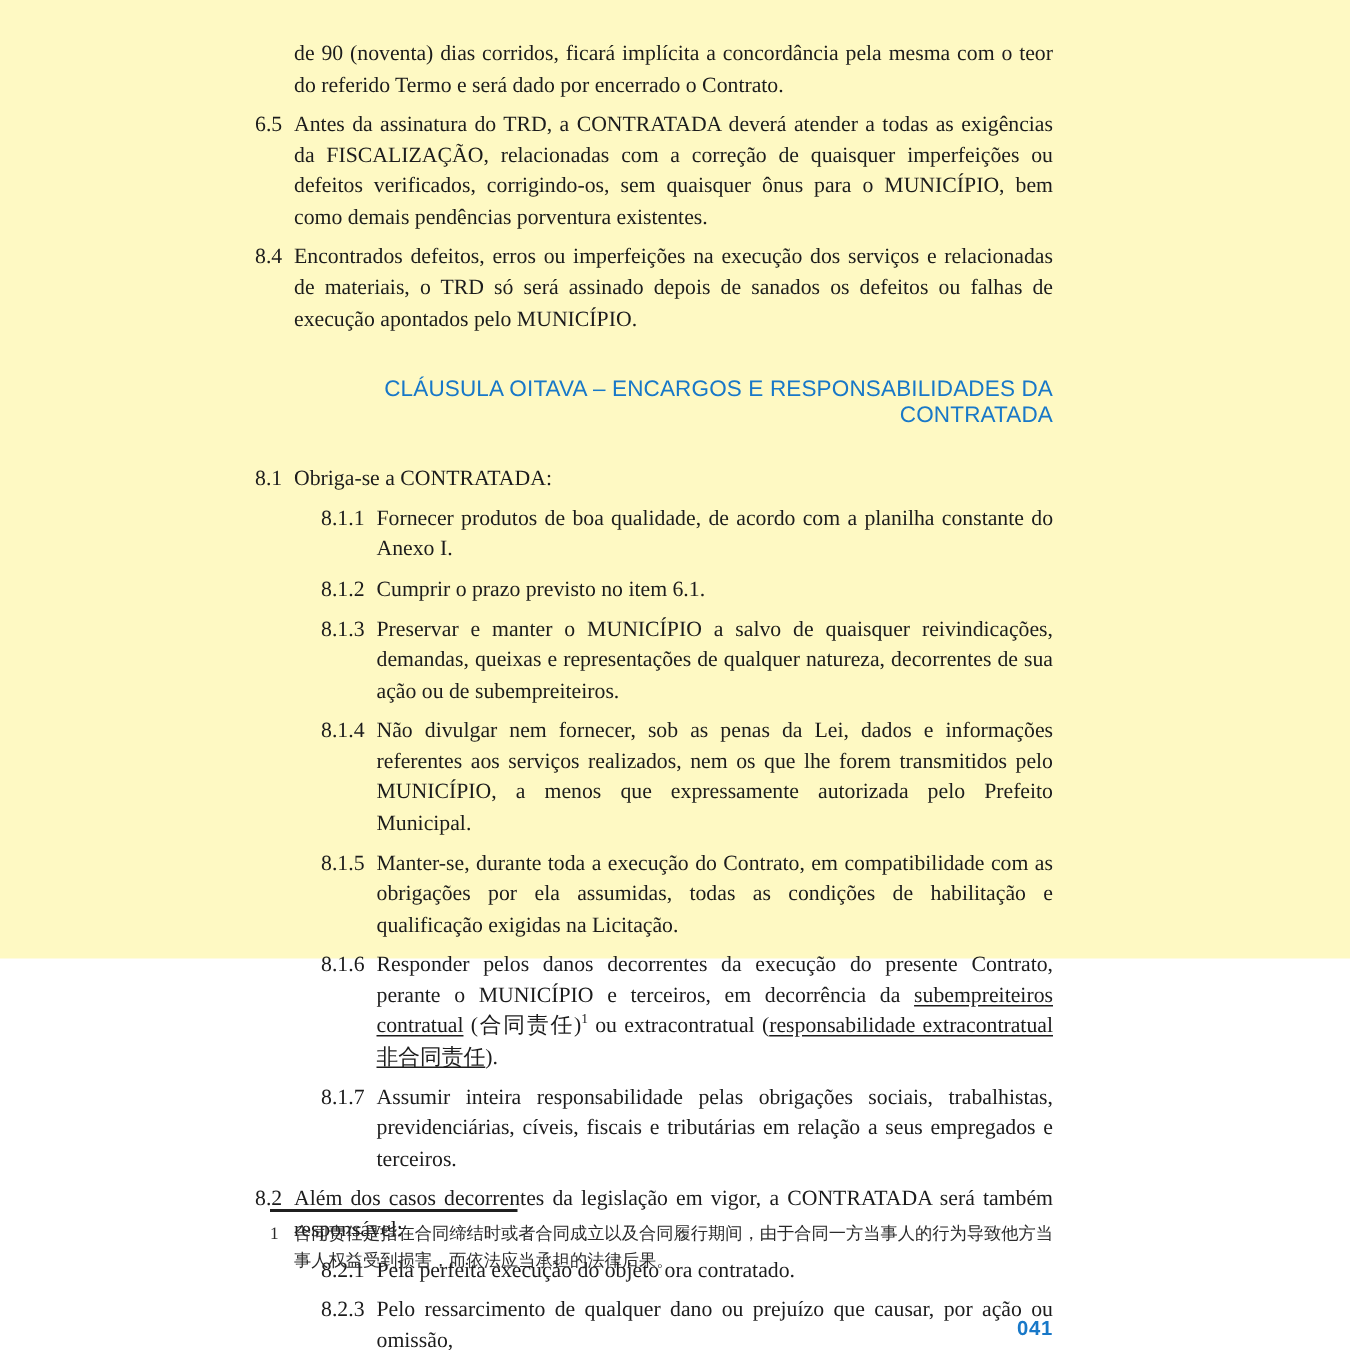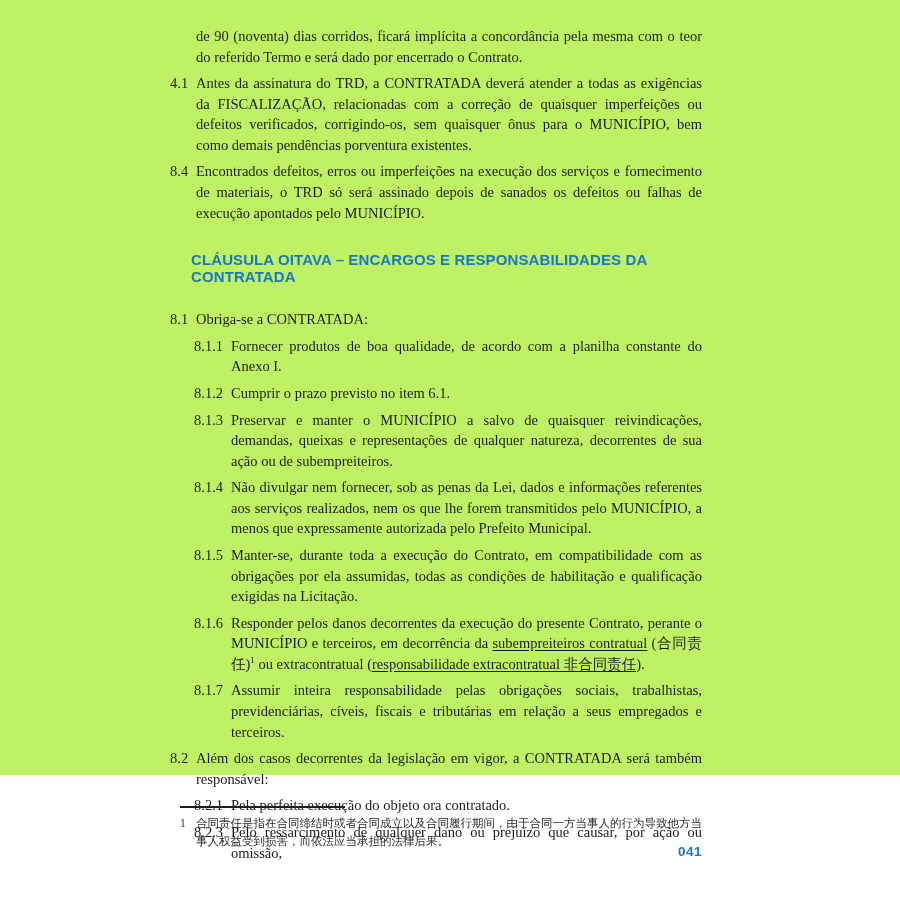--- a/index.html
+++ b/index.html
@@ -3,86 +3,87 @@
 <meta charset="utf-8">
 <style>
   html, body { margin: 0; padding: 0; }
   body {
     width: 900px; height: 900px; overflow: hidden;
     background: #ffffff;
     font-family: "Liberation Serif", "DejaVu Serif", serif;
   }
   .page {
     position: relative;
-    width: 900px; height: 775px;
-    background: #bef264;
+    width: 900px; height: 639px;
+    background: #fef9c3;
     color: #1c1c1c;
     font-size: 14.5px;
   }
   .content {
     position: absolute;
     left: 170px; top: 26px; width: 532px;
   }
   .para {
     margin: 0 0 6px 26px;
     text-align: justify;
     line-height: 1.42;
   }
   .item { display: flex; margin-bottom: 6px; }
   .item .num { flex: 0 0 26px; line-height: 1.42; }
   .item .body { flex: 1; text-align: justify; line-height: 1.42; }
-  .item.sub { margin-left: 24px; }
+  .item.sub { margin-left: 44px; }
   .item.sub .num { flex: 0 0 37px; }
   .clause-heading {
     font-family: "Liberation Sans", "DejaVu Sans", sans-serif;
-    font-weight: bold;
+    font-weight: normal;
     font-size: 15px;
     color: #1878c8;
     margin: 28px 0 24px 21px;
     letter-spacing: 0.1px;
+    text-align: right;
   }
   .u { text-decoration: underline; text-underline-offset: 2px; }
   sup.fn-ref { font-size: 9px; line-height: 0; }
   .footnote-area { position: absolute; left: 180px; top: 806px; width: 522px; }
   .footnote-rule { width: 165px; height: 2px; background: #1f1f1f; margin-bottom: 7px; }
   .footnote {
     display: flex;
     font-size: 11.5px;
     line-height: 1.55;
     color: #2a2a2a;
   }
   .footnote .fn-num { flex: 0 0 16px; }
   .footnote .fn-text { flex: 1; text-align: justify; }
   .page-number {
     position: absolute;
-    left: 170px; top: 844px; width: 532px;
+    left: 170px; top: 878px; width: 532px;
     text-align: right;
     font-family: "Liberation Sans", "DejaVu Sans", sans-serif;
     font-weight: bold;
     font-size: 13.5px;
     letter-spacing: 0.5px;
     color: #1878c8;
   }
 </style>
 </head>
 <body>
 
 <div class="page">
   <div class="content">
 
     <p class="para">de 90 (noventa) dias corridos, ficará implícita a concordância pela mesma com o teor do referido Termo e será dado por encerrado o Contrato.</p>
 
     <div class="item">
-      <span class="num">4.1</span>
+      <span class="num">6.5</span>
       <span class="body">Antes da assinatura do TRD, a CONTRATADA deverá atender a todas as exigências da FISCALIZAÇÃO, relacionadas com a correção de quaisquer imperfeições ou defeitos verificados, corrigindo-os, sem quaisquer ônus para o MUNICÍPIO, bem como demais pendências porventura existentes.</span>
     </div>
 
     <div class="item">
       <span class="num">8.4</span>
-      <span class="body">Encontrados defeitos, erros ou imperfeições na execução dos serviços e fornecimento de materiais, o TRD só será assinado depois de sanados os defeitos ou falhas de execução apontados pelo MUNICÍPIO.</span>
+      <span class="body">Encontrados defeitos, erros ou imperfeições na execução dos serviços e relacionadas de materiais, o TRD só será assinado depois de sanados os defeitos ou falhas de execução apontados pelo MUNICÍPIO.</span>
     </div>
 
     <h2 class="clause-heading">CLÁUSULA OITAVA – ENCARGOS E RESPONSABILIDADES DA CONTRATADA</h2>
 
     <div class="item">
       <span class="num">8.1</span>
       <span class="body">Obriga-se a CONTRATADA:</span>
     </div>
 
     <div class="item sub">

